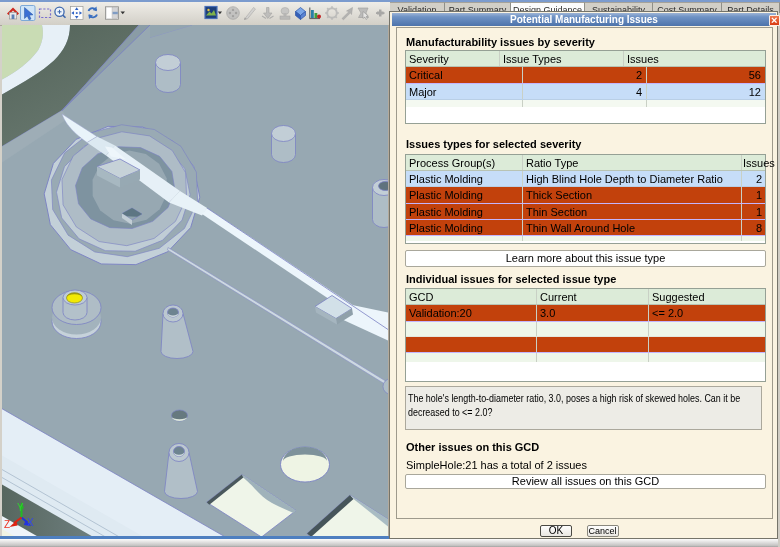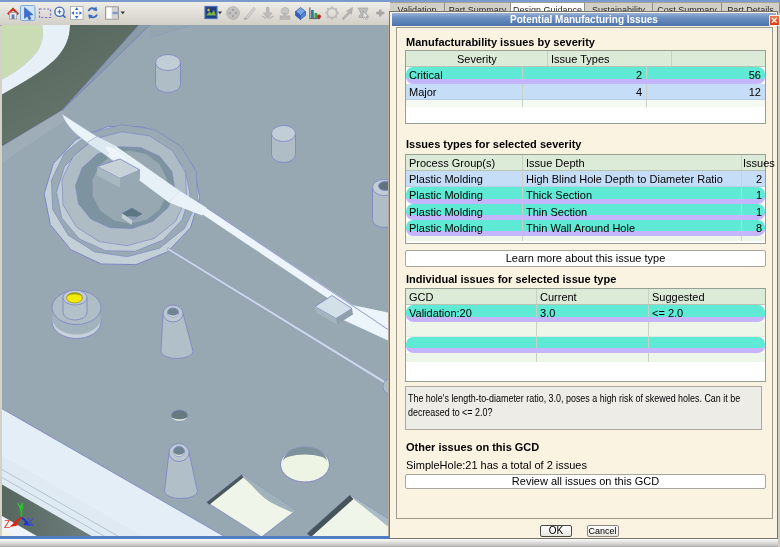--- a/index.html
+++ b/index.html
@@ -29,21 +29,21 @@
   border:1px solid #fceee6;border-radius:1px;color:#fff;font-size:11px;font-weight:bold;text-align:center;line-height:8.5px;}
 #dlginner{left:396px;top:27px;width:375px;height:490px;border:1px solid #9e9a8c;}
 .hdr{font-size:11px;font-weight:bold;color:#000;}
 .tbl{position:absolute;left:405px;width:359px;background:#fff;border:1px solid #95a095;}
 .row{position:relative;width:100%;box-sizing:border-box;}
 .c{display:inline-block;vertical-align:top;height:100%;box-sizing:border-box;border-right:1px solid #c9d0c5;
   font-size:11px;color:#000;padding-left:3px;overflow:visible;white-space:nowrap;}
 .c.r{text-align:right;padding-right:4px;padding-left:0;}
 .c.last{border-right:none;}
 .rh{background:#dcebd8;border-bottom:1px solid #b8c3b4;}
-.rw{background:#5eead4;border-bottom:5px solid #c4b5fd;border-radius:7px;}
+.rw{background:#c2410c;border-bottom:1px solid #c4b5fd;}
 .rg{background:#eef6ea;border-bottom:1px solid #e3e8df;}
 .rb{background:#c6ddf8;border-bottom:1px solid #b9cfe6;}
 .btn{position:absolute;left:405px;width:359px;background:#fff;border:1px solid #a9a79b;border-radius:2px;
   font-size:11px;color:#000;text-align:center;}
 .txt{position:absolute;font-size:11px;color:#000;white-space:nowrap;}
 #descbox{left:405px;top:386px;width:353px;height:34px;background:#edece6;border:1px solid #aba89c;
   font-size:10.5px;color:#000;padding:4px 0 4px 2px;line-height:14px;}
 .dl{display:inline-block;transform:scaleX(0.85);transform-origin:0 50%;white-space:nowrap;}
 .pbtn{position:absolute;background:linear-gradient(#fefefe,#e9e7e1);border:1px solid #8a887e;border-radius:2px;
   font-size:10px;color:#000;text-align:center;}
@@ -286,29 +286,29 @@
     </g>
   </svg>
   <div class="abs" id="redge"></div>
   <div class="abs" id="dlg"></div>
   <div class="abs" id="dlgtitle">Potential Manufacturing Issues</div>
   <div class="abs" id="dlgclose">×</div>
   <div class="abs" id="dlginner"></div>
 
   <div class="abs hdr" style="left:406px;top:36px;">Manufacturability issues by severity</div>
   <div class="tbl" style="top:50px;height:72px;">
-    <div class="row rh" style="height:16px;"><span class="c" style="width:94px;line-height:16px;margin-left:48px;">Severity</span><span class="c" style="width:124px;line-height:16px;">Issue Types</span><span class="c last" style="width:118px;line-height:16px;">Issues</span></div>
+    <div class="row rh" style="height:16px;"><span class="c" style="width:94px;line-height:16px;">Severity</span><span class="c" style="width:124px;line-height:16px;">Issue Types</span><span class="c last" style="width:118px;line-height:16px;">Issues</span></div>
     <div class="row rw" style="height:16.5px;"><span class="c" style="width:117px;line-height:16px;">Critical</span><span class="c r" style="width:124px;line-height:16px;">2</span><span class="c r last" style="width:118px;line-height:16px;">56</span></div>
     <div class="row rb" style="height:16.5px;"><span class="c" style="width:117px;line-height:16px;">Major</span><span class="c r" style="width:124px;line-height:16px;">4</span><span class="c r last" style="width:118px;line-height:16px;">12</span></div>
     <div class="row" style="height:6.5px;background:#f4f9f1;"><span class="c" style="width:117px;">&nbsp;</span><span class="c" style="width:124px;">&nbsp;</span><span class="c last" style="width:118px;">&nbsp;</span></div>
   </div>
 
   <div class="abs hdr" style="left:406px;top:138px;">Issues types for selected severity</div>
   <div class="tbl" style="top:154px;height:88px;">
-    <div class="row rh" style="height:16px;"><span class="c" style="width:117px;line-height:16px;">Process Group(s)</span><span class="c" style="width:219px;line-height:16px;">Issue Depth</span><span class="c last" style="width:23px;line-height:16px;padding-left:1px;">Issues</span></div>
+    <div class="row rh" style="height:16px;"><span class="c" style="width:117px;line-height:16px;">Process Group(s)</span><span class="c" style="width:219px;line-height:16px;">Ratio Type</span><span class="c last" style="width:23px;line-height:16px;padding-left:1px;">Issues</span></div>
     <div class="row rb" style="height:16.3px;"><span class="c" style="width:117px;line-height:16px;">Plastic Molding</span><span class="c" style="width:219px;line-height:16px;">High Blind Hole Depth to Diameter Ratio</span><span class="c r last" style="width:23px;line-height:16px;padding-right:3px;">2</span></div>
     <div class="row rw" style="height:16.3px;"><span class="c" style="width:117px;line-height:16px;">Plastic Molding</span><span class="c" style="width:219px;line-height:16px;">Thick Section</span><span class="c r last" style="width:23px;line-height:16px;padding-right:3px;">1</span></div>
     <div class="row rw" style="height:16.3px;"><span class="c" style="width:117px;line-height:16px;">Plastic Molding</span><span class="c" style="width:219px;line-height:16px;">Thin Section</span><span class="c r last" style="width:23px;line-height:16px;padding-right:3px;">1</span></div>
     <div class="row rw" style="height:16.3px;"><span class="c" style="width:117px;line-height:16px;">Plastic Molding</span><span class="c" style="width:219px;line-height:16px;">Thin Wall Around Hole</span><span class="c r last" style="width:23px;line-height:16px;padding-right:3px;">8</span></div>
     <div class="row rg" style="height:5px;border-bottom:none;"><span class="c" style="width:117px;">&nbsp;</span><span class="c" style="width:219px;">&nbsp;</span><span class="c last" style="width:23px;">&nbsp;</span></div>
   </div>
   <div class="btn" style="top:250px;height:15px;line-height:15px;">Learn more about this issue type</div>
 
   <div class="abs hdr" style="left:406px;top:273px;">Individual issues for selected issue type</div>
   <div class="tbl" style="top:288px;height:92px;">

